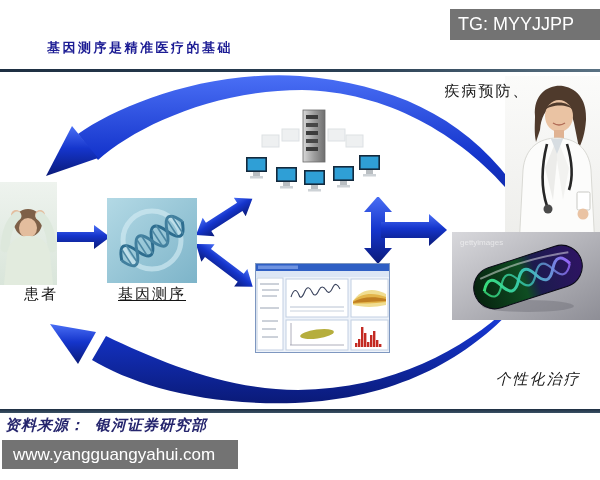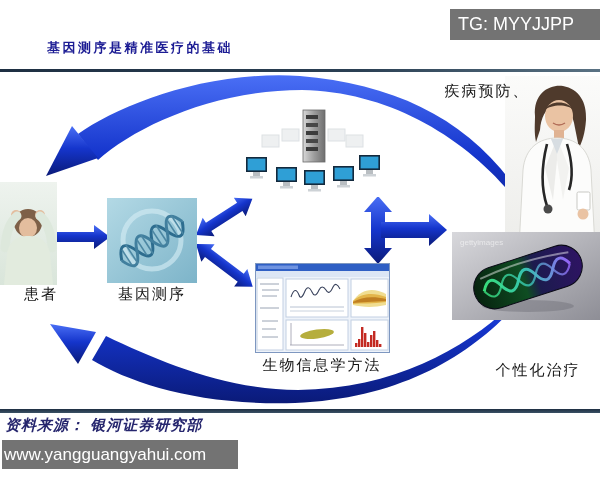--- a/index.html
+++ b/index.html
@@ -2,41 +2,41 @@
 <html><head>
 <meta charset="utf-8">
 <style>
   html,body{margin:0;padding:0;background:#fff;}
   #stage{position:relative;width:600px;height:480px;background:#ffffff;overflow:hidden;
          font-family:"Liberation Sans", sans-serif;}
   
   .badge{position:absolute;background:#737373;color:#ffffff;
          font-family:"Liberation Sans", sans-serif;display:flex;align-items:center;}
   #tg-badge{left:450px;top:9px;width:150px;height:31px;font-size:18px;padding-left:8px;box-sizing:border-box;}
-  #site-badge{left:2px;top:440px;width:236px;height:29px;font-size:17px;padding-left:2px;box-sizing:border-box;}
+  #site-badge{left:2px;top:440px;width:236px;height:29px;font-size:17px;padding-left:11px;box-sizing:border-box;}
   
   #title{position:absolute;left:47px;top:39px;font-size:13px;font-weight:bold;
          color:#1c1c94;letter-spacing:2.5px;font-family:Liberation Serif, serif;}
   .rule{position:absolute;left:0;width:600px;}
   #rule-top{top:69px;height:3px;background:linear-gradient(90deg,#1e2f42,#2b4054 60%,#5a7283);}
   #rule-bottom{top:409px;height:4px;background:linear-gradient(180deg,#1e2f42,#3a5165);}
   
   #source{position:absolute;left:5px;top:416px;font-size:15px;font-style:italic;
-          color:#26266e;font-family:Liberation Sans, sans-serif;font-weight:bold;letter-spacing:1px;}
+          color:#26266e;font-family:Liberation Mono, monospace;font-weight:bold;letter-spacing:1px;}
   
   #arrow-layer{position:absolute;left:0;top:0;z-index:1;}
   .photo{position:absolute;z-index:2;}
   .node-label{position:absolute;z-index:3;color:#151515;text-align:center;
        font-family:"Liberation Serif","DejaVu Serif",serif;font-size:15px;letter-spacing:2px;}
   #label-patient{left:0px;top:285px;width:58px;margin-left:12px;}
-  #label-sequencing{left:105px;top:285px;width:94px;}
+  #label-sequencing{left:105px;top:285px;width:94px;text-decoration:underline;}
   #label-sampledb{left:263px;top:199px;width:94px;}
   #label-bioinfo{left:250px;top:356px;width:144px;}
   #label-diagnosis{left:433px;top:81px;width:108px;line-height:20px;}
-  #label-treatment{left:480px;top:361px;width:116px;}
+  #label-treatment{left:480px;top:370px;width:116px;font-style:italic;}
 </style>
 </head>
 <body>
 
 <div id="stage">
 
   <div class="badge" id="tg-badge">
     <span>TG: MYYJJPP</span>
   </div>
 
@@ -276,21 +276,20 @@
         <line x1="-4" y1="-7" x2="-4" y2="7"></line>
           <line x1="14" y1="-7" x2="14" y2="7"></line>
         <line x1="32" y1="-7" x2="32" y2="7"></line>
       </g>
       <path d="M-46,-13 Q0,-19 46,-11" stroke="#ffffff" stroke-width="2" fill="none" opacity="0.45"></path>
     </g>
   </svg>
 
   <div class="node-label" id="label-patient">患者</div>
   <div class="node-label" id="label-sequencing">基因测序</div>
-  <div class="node-label" id="label-bioinfo">生物信息学方法</div>
   <div class="node-label" id="label-diagnosis">
     <div>疾病预防、</div>
   </div>
   <div class="node-label" id="label-treatment">个性化治疗</div>
 
   <div class="rule" id="rule-bottom"></div>
   <div id="source">资料来源： 银河证券研究部</div>
   <div class="badge" id="site-badge">
     <span>www.yangguangyahui.com</span>
   </div>

